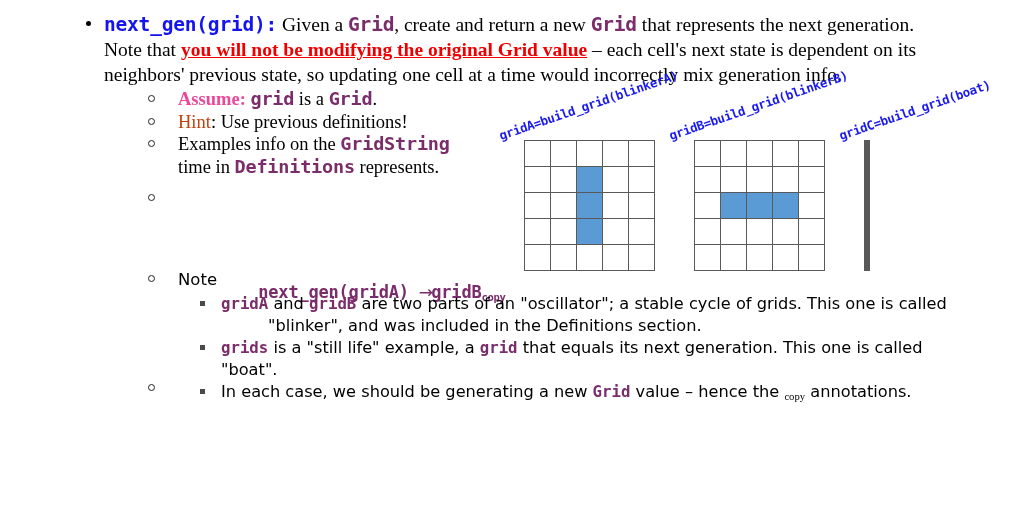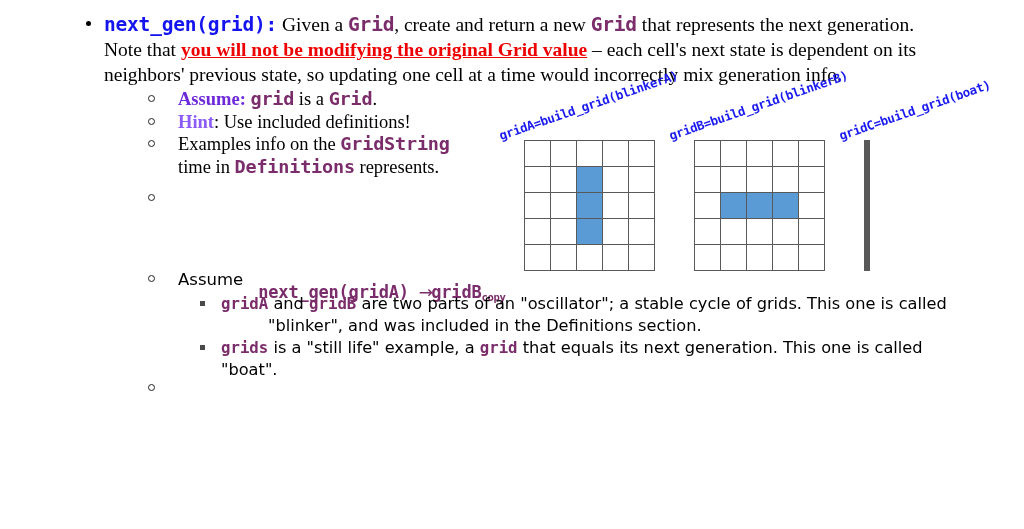--- a/index.html
+++ b/index.html
@@ -18,22 +18,22 @@
   }
 
   
   .mono {
     font-family: "DejaVu Sans Mono", monospace;
     font-weight: bold;
     letter-spacing: -0.2px;
   }
   .code-purple { color: #7b2d6b; }
   .code-blue   { color: #1414ee; }
-  .green-bold  { color: #6d28d9; font-family: "Liberation Serif", serif; font-weight: bold; }
-  .hint-blue   { color: #8b5cf6; font-family: "Liberation Serif", serif; font-weight: bold; }
+  .green-bold  { color: #ec4899; font-family: "Liberation Serif", serif; font-weight: bold; }
+  .hint-blue   { color: #c2410c; font-family: "Liberation Serif", serif; font-weight: normal; }
   .red-ul {
     color: #ee0000;
     font-weight: bold;
     text-decoration: underline;
   }
   sub.copy {
     font-size: 0.62em;
     vertical-align: baseline;
     position: relative;
     top: 0.32em;
@@ -210,21 +210,21 @@
     <div class="lvl2-item">
       <span class="lvl2-marker"></span>
       <span class="lvl2-body">
         <span class="green-bold">Assume:</span><span> </span><span class="mono code-purple">grid</span><span> is a </span><span class="mono code-purple">Grid</span><span>.</span>
       </span>
     </div>
 
     <div class="lvl2-item">
       <span class="lvl2-marker"></span>
       <span class="lvl2-body">
-        <span class="hint-blue">Hint</span><span>: Use included definitions!</span>
+        <span class="hint-blue">Hint</span><span>: Use previous definitions!</span>
       </span>
     </div>
 
     <div class="lvl2-item">
       <span class="lvl2-marker"></span>
       <span class="lvl2-body">
         <span>Examples info on the </span><span class="mono code-purple">GridString</span><br>
         <span>time in </span><span class="mono code-purple">Definitions</span><span> represents.</span>
       </span>
     </div>
@@ -240,36 +240,40 @@
 
     <div class="lvl2-item map-row">
       <span class="lvl2-marker"></span>
     </div>
 
   </div>
 
   <div class="notes-wrap">
     <div class="notes-head">
       <span class="lvl2-marker"></span>
-      <span class="lvl2-body">Assume</span>
+      <span class="lvl2-body">Note</span>
     </div>
 
     <div class="lvl3">
 
       <div class="lvl3-item">
         <span class="lvl3-marker"></span>
         <span><span class="n-mono">gridA</span><span> and </span><span class="n-mono">gridB</span><span> are two parts of an "oscillator"; a stable cycle of grids. This one is called</span></span>
         <span class="lvl3-cont">"blinker", and was included in the Definitions section.</span>
       </div>
 
       <div class="lvl3-item">
         <span class="lvl3-marker"></span>
         <span><span class="n-mono">grids</span><span> is a "still life" example, a </span><span class="n-mono">grid</span><span> that equals its next generation. This one is called "boat".</span></span>
       </div>
 
+      <div class="lvl3-item">
+        <span class="lvl3-marker"></span>
+        <span><span>In each case, we should be generating a new </span><span class="n-mono">Grid</span><span> value – hence the </span><sub class="copy-serif">copy</sub><span> annotations.</span></span>
+      </div>
 
     </div>
   </div>
 
   <div class="figure" style="left:524px; top:140px;">
     <div class="fig-label" style="left:-22px; top:-12px;">gridA=build_grid(blinkerA)</div>
     <table class="grid-table">
         <tbody>
           <tr>
             <td></td>

